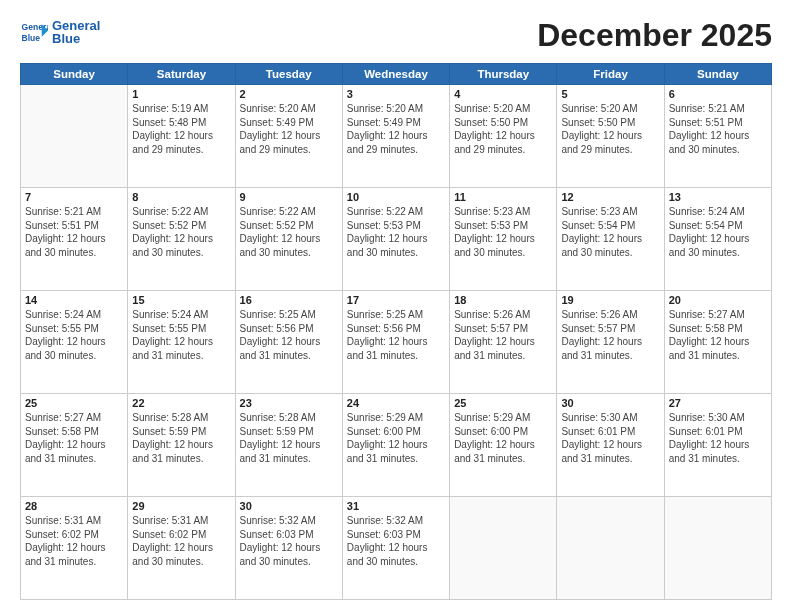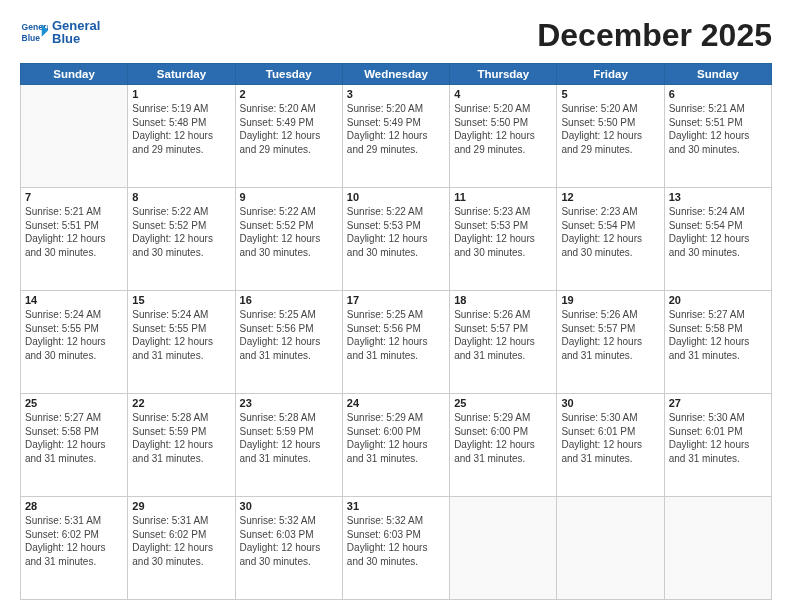--- a/index.html
+++ b/index.html
@@ -198,21 +198,21 @@
           </td>
           <td>
             <span class="day-number">11</span>
             <div class="day-info">Sunrise: 5:23 AM
 Sunset: 5:53 PM
 Daylight: 12 hours
 and 30 minutes.</div>
           </td>
           <td>
             <span class="day-number">12</span>
-            <div class="day-info">Sunrise: 2:23 AM
+            <div class="day-info">Sunrise: 5:23 AM
 Sunset: 5:54 PM
 Daylight: 12 hours
 and 30 minutes.</div>
           </td>
           <td>
             <span class="day-number">13</span>
             <div class="day-info">Sunrise: 5:24 AM
 Sunset: 5:54 PM
 Daylight: 12 hours
 and 30 minutes.</div>

